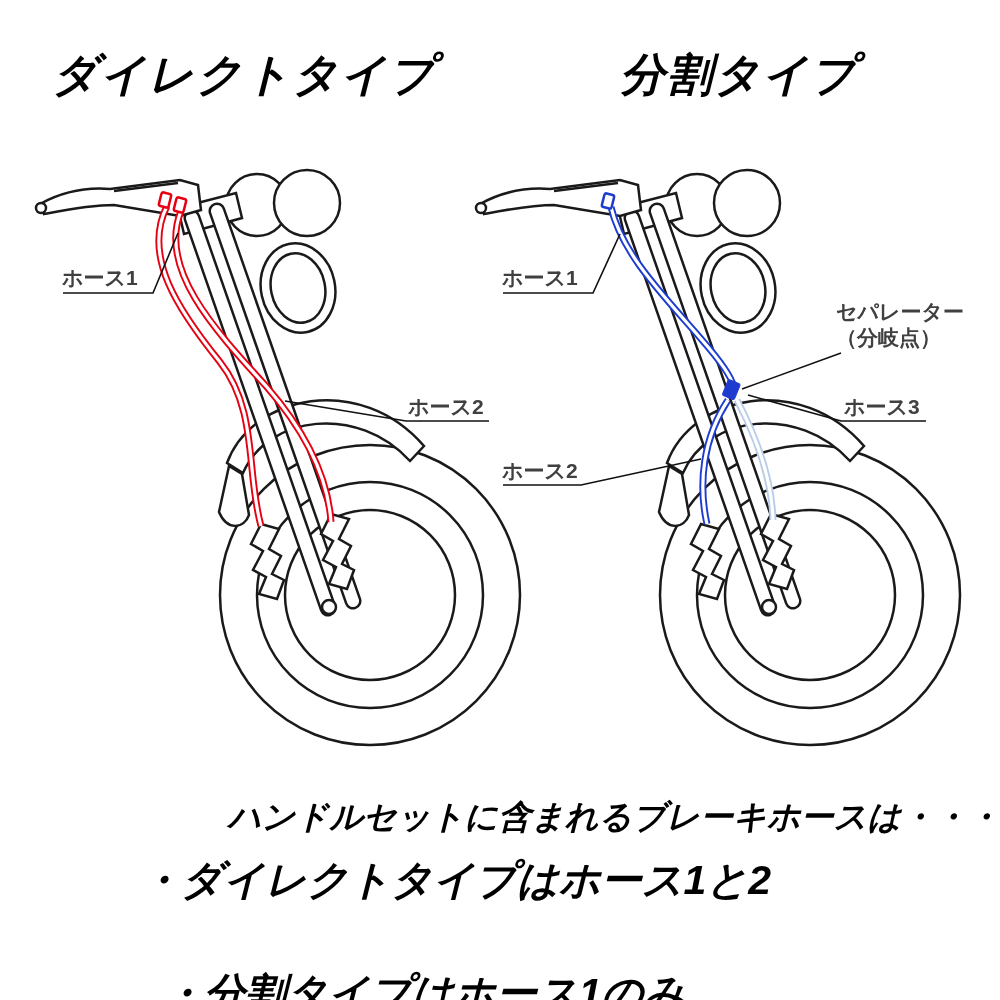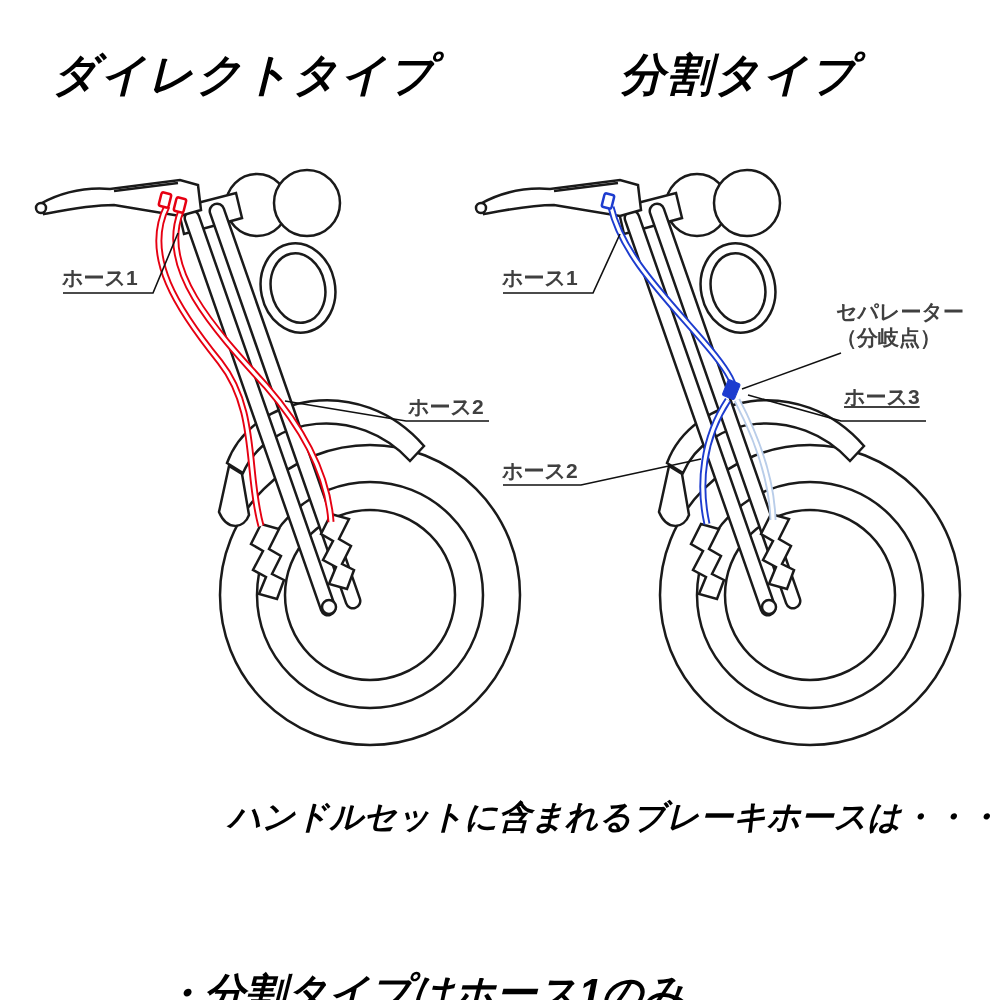--- a/index.html
+++ b/index.html
@@ -96,19 +96,20 @@
   <div class="title t-left">ダイレクトタイプ</div>
 
   <div class="hose-label" style="left:62px;top:265px;">ホース1</div>
   <div class="hose-label" style="left:408px;top:394px;">ホース2</div>
 
   <div class="hose-label" style="left:502px;top:265px;">ホース1</div>
   <div class="hose-label" style="left:836px;top:299px;">
     <div>セパレーター</div>
     <div>（分岐点）</div>
   </div>
-  <div class="hose-label" style="left:844px;top:384px;text-decoration:underline;">ホース3</div>
+  <div class="hose-label" style="left:844px;top:394px;">ホース3</div>
   <div class="hose-label" style="left:502px;top:458px;">ホース2</div>
 
   <div class="footer-intro">ハンドルセットに含まれるブレーキホースは・・・</div>
+  <div class="bullet bullet1">・ダイレクトタイプはホース1と2</div>
   <div class="bullet bullet2">・分割タイプはホース1のみ</div>
 
 </div>
 
 </body></html>

